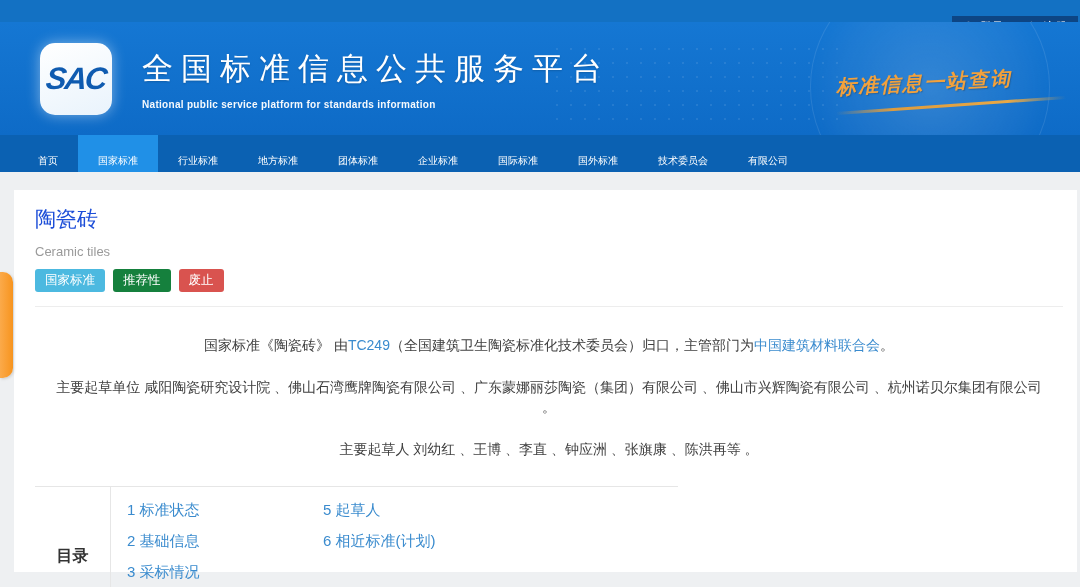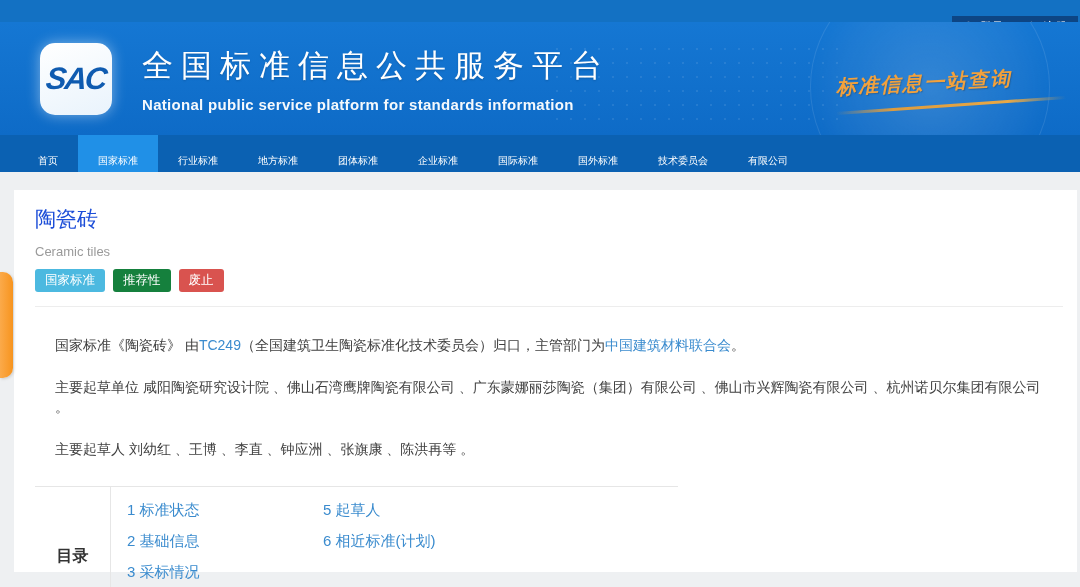--- a/index.html
+++ b/index.html
@@ -22,21 +22,21 @@
   .dots { position:absolute; right:230px; top:20px; width:300px; height:80px;
           background-image:radial-gradient(rgba(255,255,255,0.25) 1px, transparent 1.5px);
           background-size:14px 14px; opacity:.35; }
   .logo { width:72px; height:72px; background:linear-gradient(160deg,#ffffff,#e9f3fc);
           border-radius:15px; margin-left:40px; display:flex; align-items:center; justify-content:center;
           box-shadow:0 0 14px rgba(255,255,255,0.45); flex:0 0 auto; }
   .logo-text { font-style:italic; font-weight:bold; font-size:31px; letter-spacing:-2px;
                color:#0f5bb0; transform:skewX(-6deg); }
   .title-group { margin-left:30px; color:#fff; }
   .title-cn { font-size:31px; letter-spacing:8px; text-shadow:0 1px 2px rgba(0,0,0,0.18); }
-  .title-en { font-size:15px; font-weight:bold; margin-top:9px; letter-spacing:0.3px; opacity:.96; }
+  .title-en { font-size:10px; font-weight:bold; margin-top:9px; letter-spacing:0.3px; opacity:.96; }
   .slogan-wrap { position:absolute; right:14px; top:46px; width:230px; }
   .slogan { color:#f2a13c; font-size:20px; font-style:italic; font-weight:bold; letter-spacing:2px;
             transform:rotate(-3deg); text-shadow:1px 1px 1px rgba(40,40,40,0.25); white-space:nowrap; }
   .slogan-line { height:3px; margin-top:9px; transform:rotate(-4deg);
                  background:linear-gradient(90deg, transparent, #dd9c3f 25%, #e8a845 75%, transparent); }
 
   
   .navbar { height:37px; background:#0b61b2; display:flex; padding-left:18px; }
   .nav-item { color:#fff; font-size:10px; padding:7px 20px; line-height:37px; cursor:pointer; white-space:nowrap; }
   .nav-item.active { background:#2090e7; }
@@ -45,21 +45,21 @@
   .card { background:#fff; margin:18px 3px 0 14px; height:382px; padding:15px 14px 0 21px; }
   .page-title { font-size:21px; color:#1d4ed8; font-weight:normal; }
   .page-subtitle { font-size:13px; color:#9a9a9a; margin-top:11px; }
   .tags { margin-top:10px; display:flex; gap:8px; }
   .tag { color:#fff; font-size:12.5px; padding:3px 10px; border-radius:3px; }
   .tag.blue  { background:#4cb9e0; }
   .tag.green { background:#15803d; }
   .tag.red   { background:#d9534f; }
   .divider { border-bottom:1px solid #ededed; margin-top:14px; }
 
-  .paragraphs { padding:6px 20px 0 20px; }
+  .paragraphs { padding:6px 20px 0 20px;text-align:center; }
   .paragraphs p { font-size:14px; color:#404040; margin-top:22px; line-height:20px; }
   .paragraphs a { color:#3a8bce; text-decoration:none; cursor:pointer; }
 
   .toc { margin-top:27px; width:955px; border-bottom:1px solid #ebebeb; }
   .toc-inner { width:643px; border-top:1px solid #e6e6e6; display:flex; align-items:stretch; }
   .toc-label { width:75px; display:flex; align-items:center; justify-content:center;
                font-size:16px; font-weight:bold; color:#333; }
   .toc-links { border-left:1px solid #e6e6e6; flex:1; padding:7px 0 7px 16px; display:flex; }
   .toc-col { list-style:none; }
   .toc-col.c1 { width:196px; }

